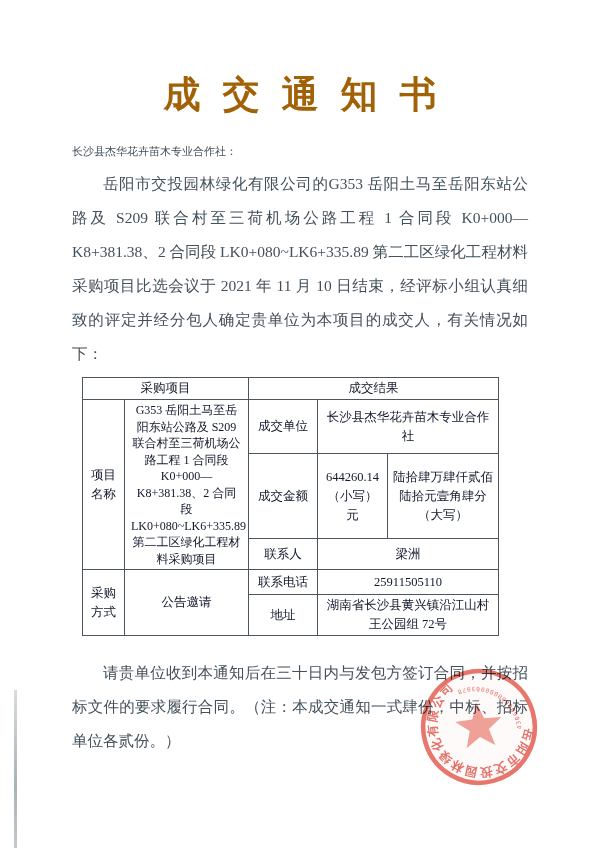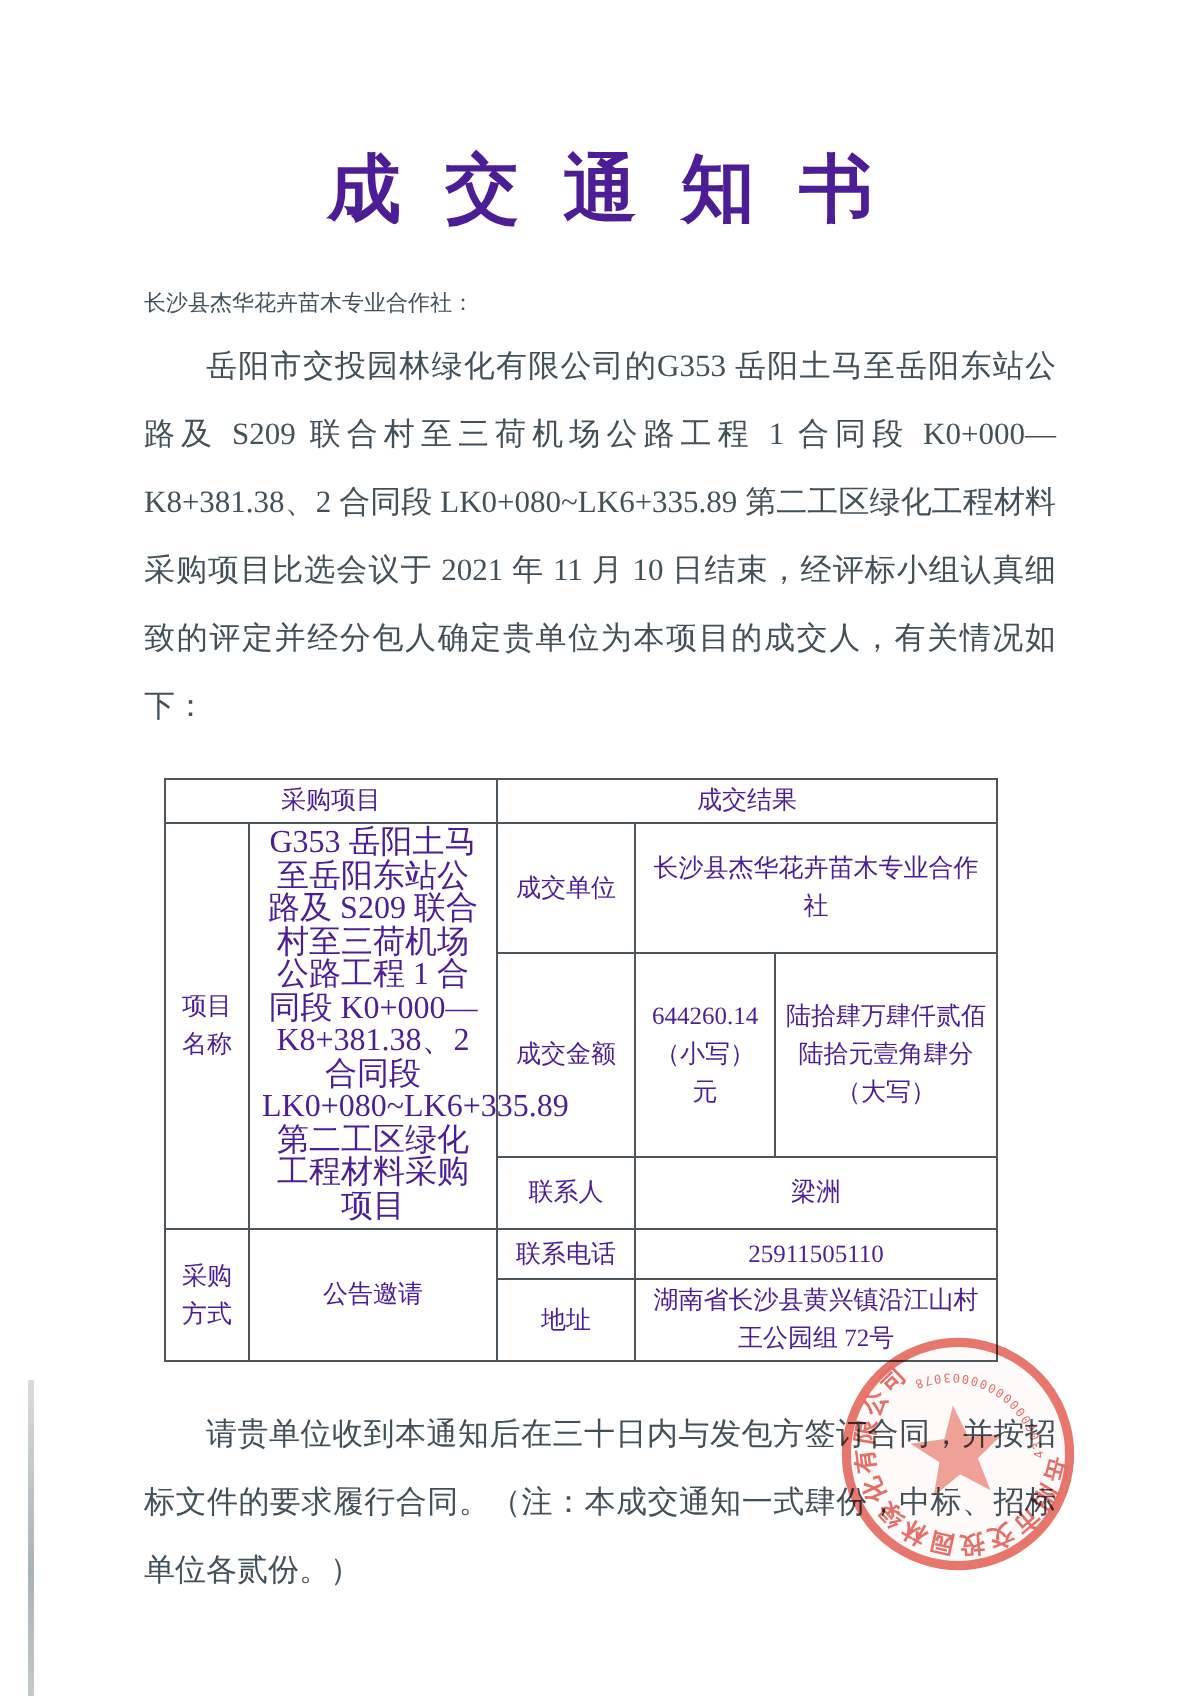--- a/index.html
+++ b/index.html
@@ -10,54 +10,54 @@
     color:#42505a;
     position:relative;
     overflow:hidden;
   }
   .page{position:absolute;inset:0;background:#fff;}
   .doc-title{
     margin-top:70px;
     text-align:center;
     font-size:37px;
     font-weight:bold;
-    color:#4c1d95;
+    color:#a16207;
     letter-spacing:22px;
     text-indent:22px;
   }
   .content{margin:0 72px;}
   .addressee{
     margin-top:24px;
     font-size:11px;
   }
   .para{
     margin-top:8px;
     font-size:15.5px;
     line-height:34px;
     text-align:justify;
     text-indent:2em;
   }
   .para.tight{margin-top:20px;}
   .notice-table{
     border-collapse:collapse;
-    margin:18px 0 0 10px;
+    margin:6px 0 0 10px;
     width:416px;
     table-layout:fixed;
     font-size:12.5px;
-    color:#4c1d95;
+    color:#0f172a;
   }
   .notice-table td{
     border:1px solid #4d565c;
     text-align:center;
     vertical-align:middle;
     padding:1px 4px;
     line-height:19px;
   }
   .notice-table .project-cell{
-    font-size:16px;
+    font-size:12px;
     line-height:16.5px;
     padding:2px 6px;
   }
   .notice-table .hdr{height:18px;}
   .r-unit{height:30px;}
   .r-amount{height:64px;}
   .r-contact{height:23px;}
   .r-phone{height:25px;}
   .r-addr{height:32px;line-height:17px;}
   .closing{

